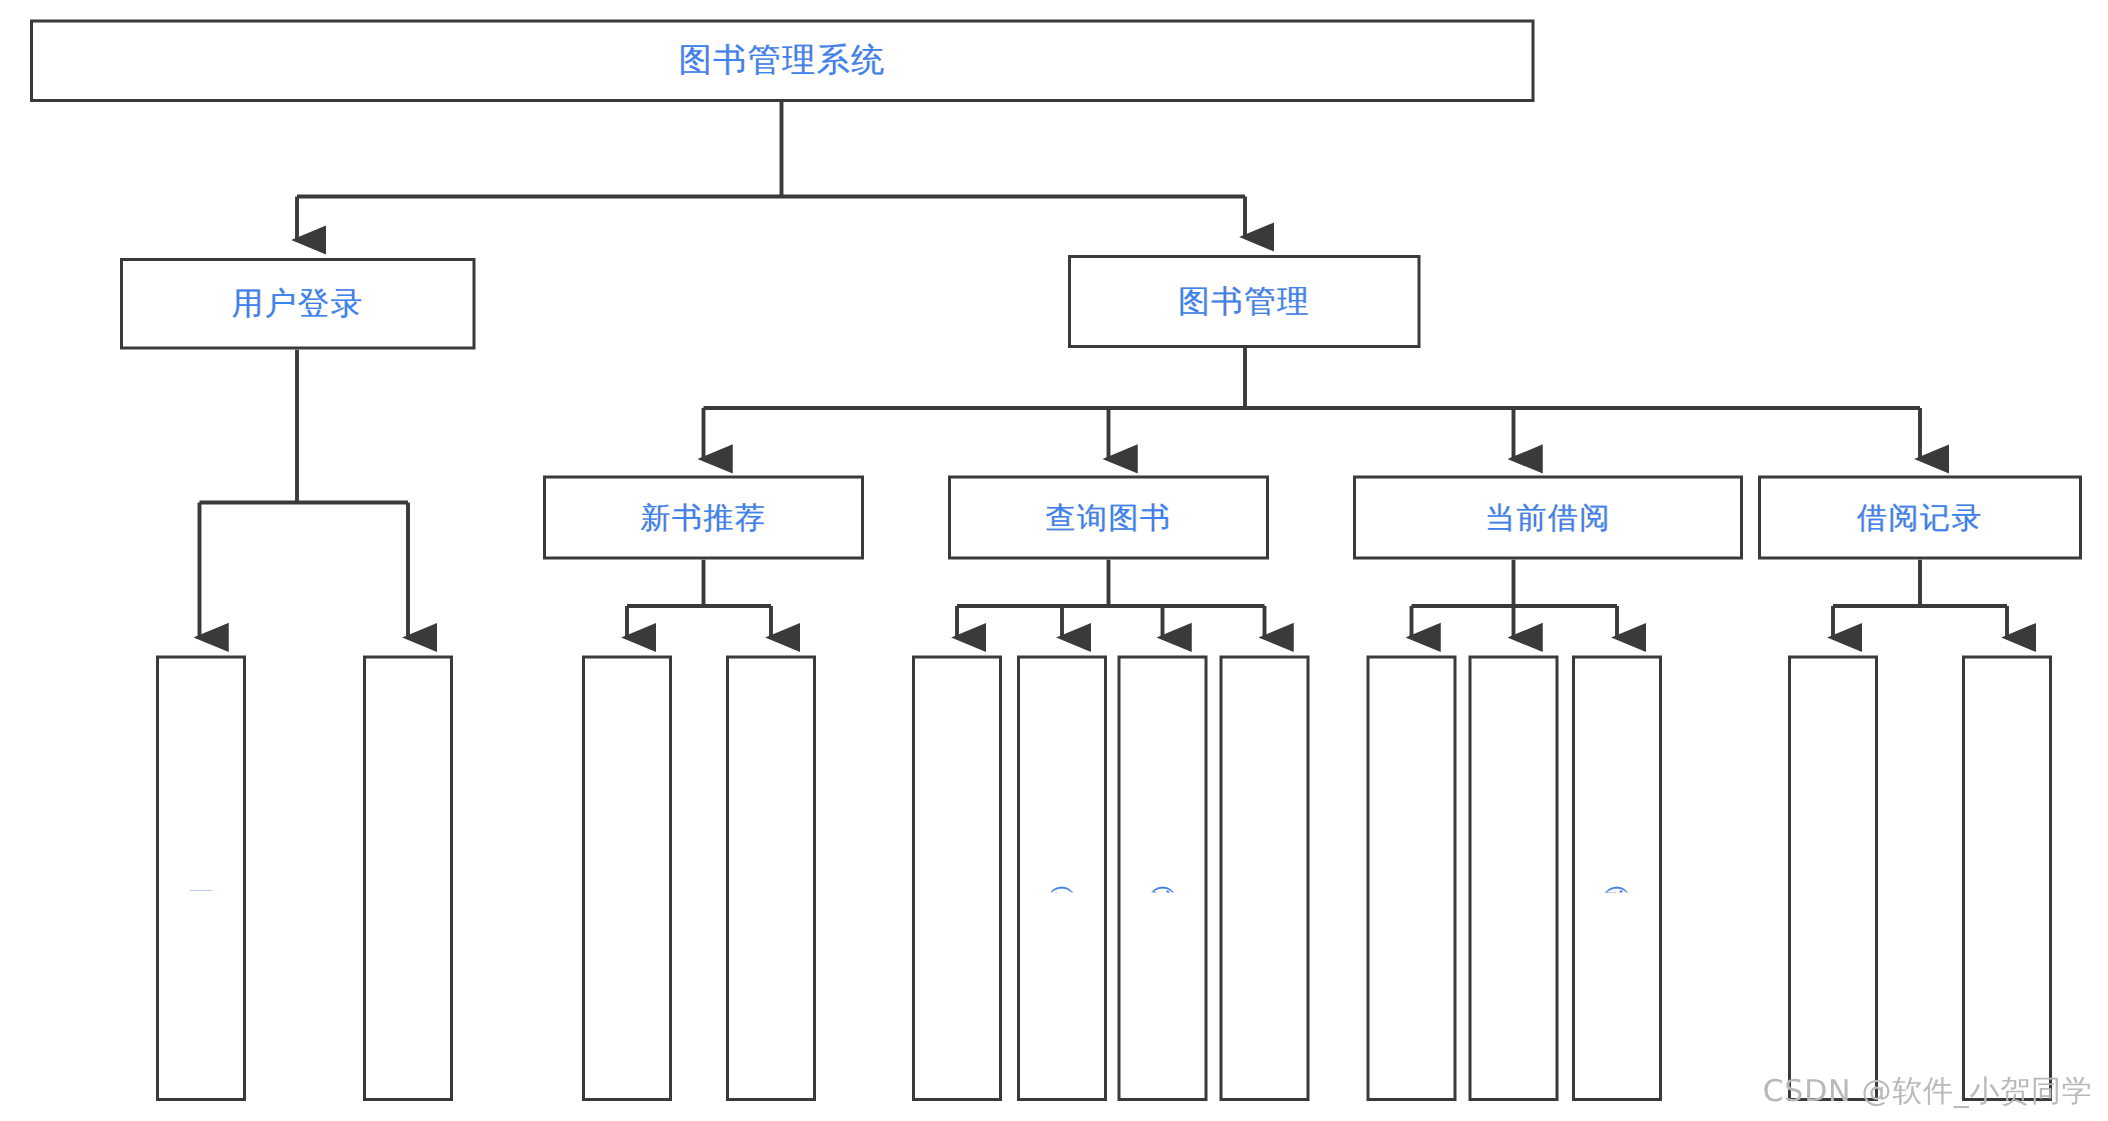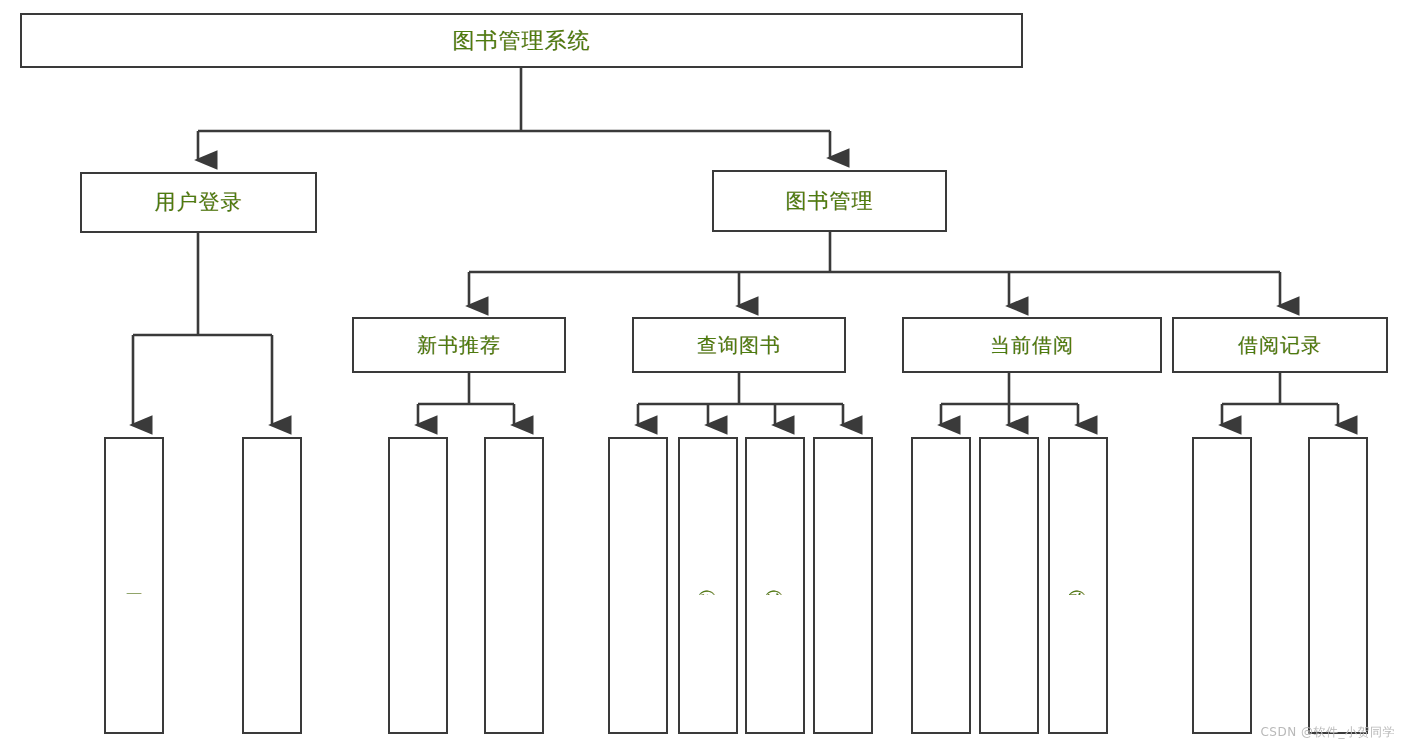--- a/index.html
+++ b/index.html
@@ -15,21 +15,21 @@
   .node-box{
     position:absolute;
     box-sizing:border-box;
     background:#ffffff;
     border:2.5px solid #3a3a3a;
     display:flex;
     align-items:center;
     justify-content:center;
   }
   .node-label{
-    color:#4d7c0f;
+    color:#3b82f6;
     font-size:21px;
     line-height:1.25;
     letter-spacing:1px;
     white-space:nowrap;
     text-shadow:0.5px 0 0 rgba(190,120,60,0.45), -0.5px 0 0 rgba(110,160,220,0.35);
   }
   .node-box.root .node-label{font-size:22px;}
   .node-box.level1 .node-label{font-size:21px;}
   .node-box.level2 .node-label{font-size:20px;}
 
@@ -52,21 +52,21 @@
     line-height:1;
     white-space:nowrap;
     overflow:hidden;
   }
   .leaf-box.tall-text .node-label{font-size:19px;letter-spacing:2px;}
 
   #watermark{
     position:absolute;
     right:10px;
     bottom:6px;
-    font-size:12px;
+    font-size:20px;
     color:#b9b9b9;
     white-space:nowrap;
     pointer-events:none;
     letter-spacing:0.5px;
   }
 </style>
 </head>
 <body>
 
 <div id="diagram-root">
@@ -126,21 +126,21 @@
   </div>
 
   <div class="node-box level1" style="left:80px;top:172px;width:237px;height:61px;">
     <span class="node-label">用户登录</span>
   </div>
 
   <div class="node-box level1" style="left:712px;top:170px;width:235px;height:62px;">
     <span class="node-label">图书管理</span>
   </div>
 
-  <div class="node-box level2" style="left:352px;top:317px;width:214px;height:56px;">
+  <div class="node-box level2" style="left:362px;top:317px;width:214px;height:56px;">
     <span class="node-label">新书推荐</span>
   </div>
 
   <div class="node-box level2" style="left:632px;top:317px;width:214px;height:56px;">
     <span class="node-label">查询图书</span>
   </div>
 
   <div class="node-box level2" style="left:902px;top:317px;width:260px;height:56px;">
     <span class="node-label">当前借阅</span>
   </div>

